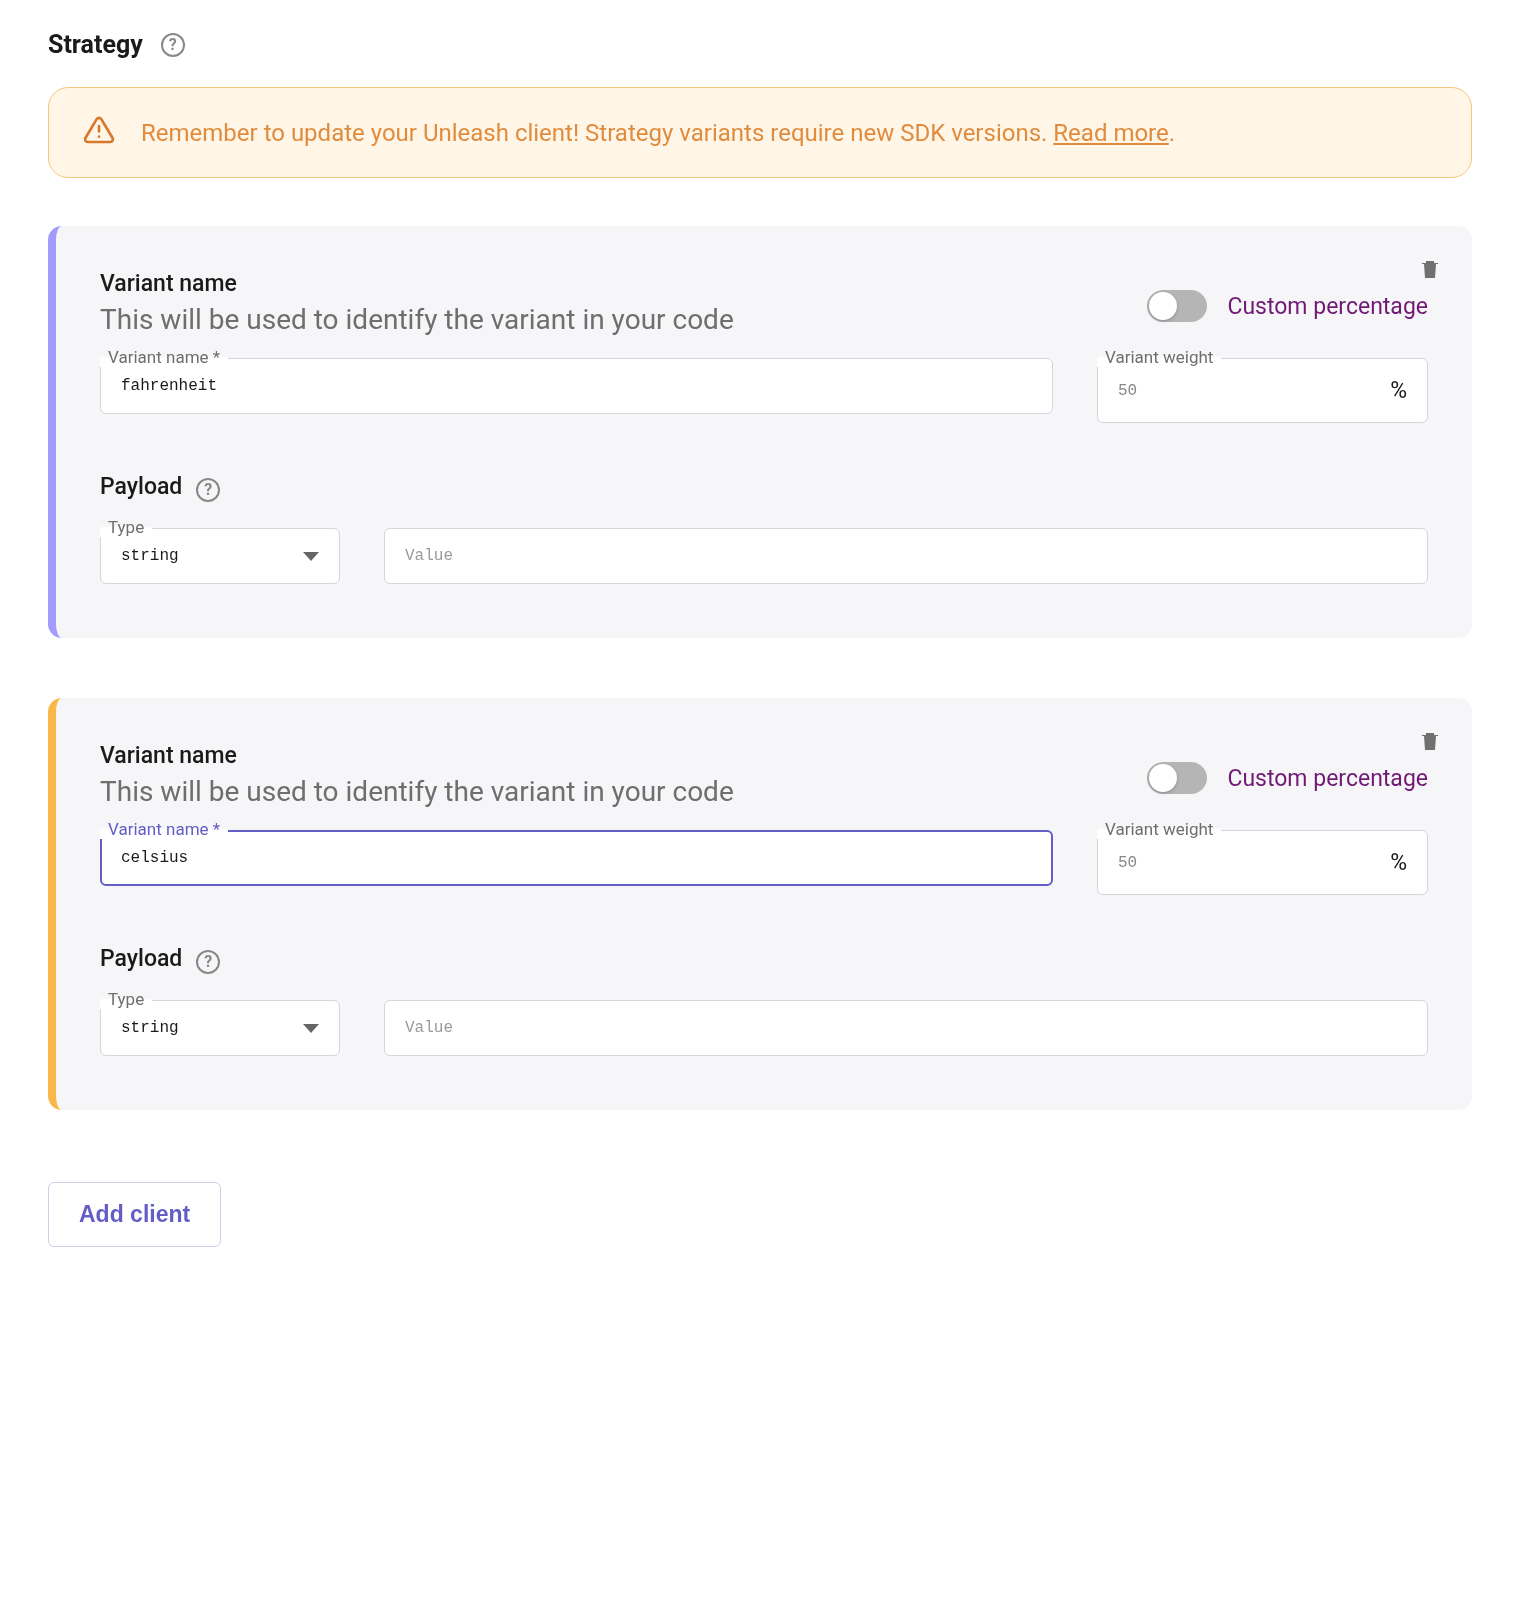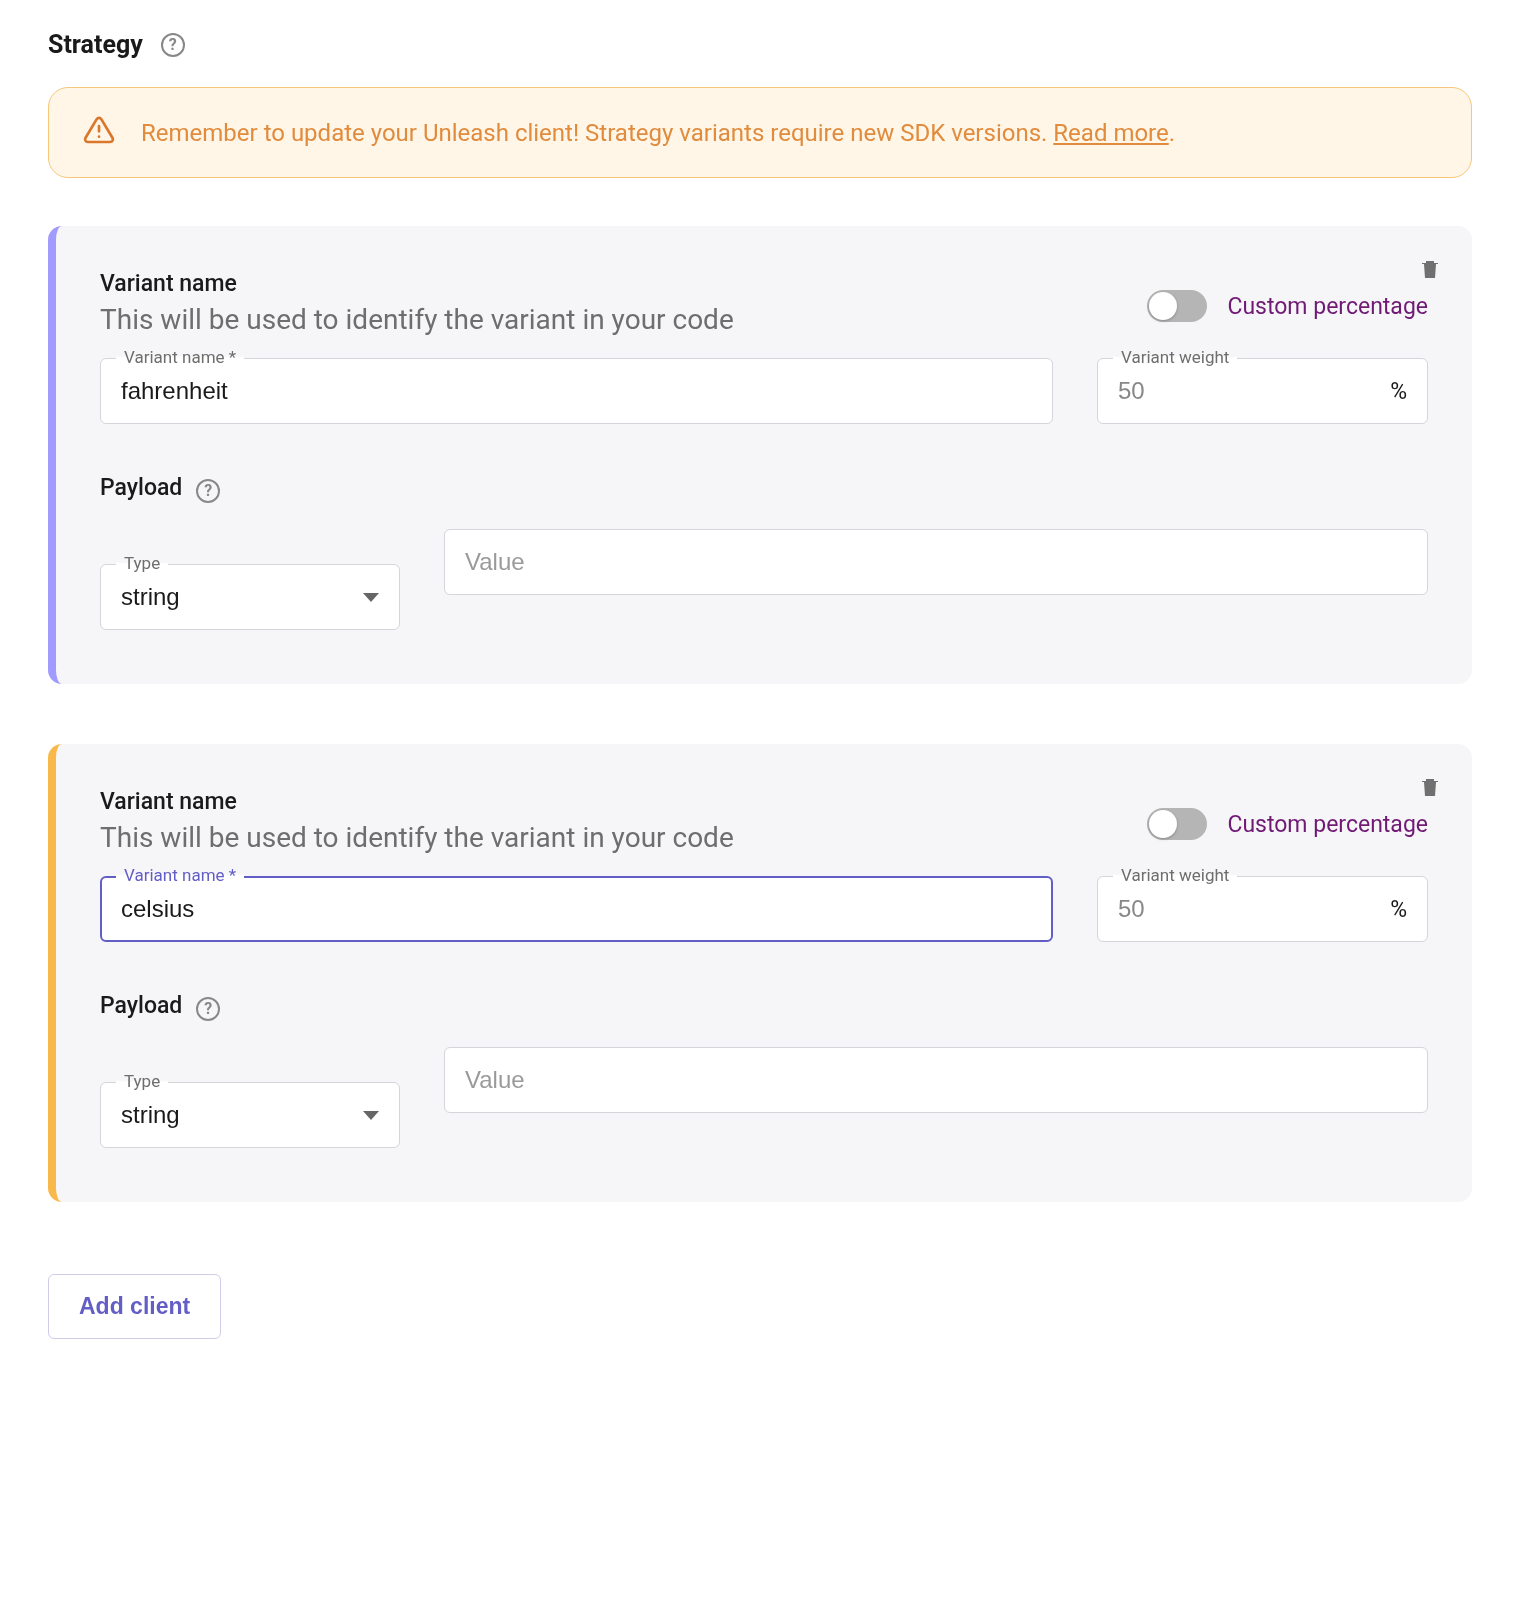--- a/index.html
+++ b/index.html
@@ -123,37 +123,37 @@
     margin-bottom: 50px;
   }
   .field-wrap {
     position: relative;
   }
   .field-wrap.grow { flex: 1; }
   .field-wrap.weight { width: 331px; }
   .floating-label {
     position: absolute;
     top: -11px;
-    left: 16px;
+    left: 0;
     background: linear-gradient(to bottom, #f6f6f8 45%, #fff 55%);
     padding: 0 8px;
     font-size: 17px;
     color: #6e6e6e;
     z-index: 1;
   }
   .floating-label.focused { color: #635dc6; }
   .input, .select-box {
     width: 100%;
     background: #fff;
     border: 1.5px solid #d5d5dc;
     border-radius: 6px;
     padding: 18px 20px;
-    font-size: 24px;
+    font-size: 16px;
     color: #1a1a1a;
-    font-family: Liberation Sans, sans-serif;
+    font-family: Liberation Mono, monospace;
     outline: none;
   }
   .input.focused {
     border: 2.5px solid #635dc6;
     padding: 17px 19px;
   }
   .input.disabled {
     color: #888;
   }
   .input::placeholder { color: #9a9a9a; }
@@ -171,21 +171,21 @@
     display: flex;
     align-items: center;
     gap: 14px;
     margin-bottom: 22px;
   }
   .payload-row {
     display: flex;
     gap: 44px;
     align-items: stretch;
   }
-  .field-wrap.type { width: 300px; margin-top: 35px; }
+  .field-wrap.type { width: 240px; }
   .select-box {
     display: flex;
     align-items: center;
     justify-content: space-between;
     cursor: pointer;
   }
   .caret-down {
     width: 0; height: 0;
     border-left: 8px solid transparent;
     border-right: 8px solid transparent;

